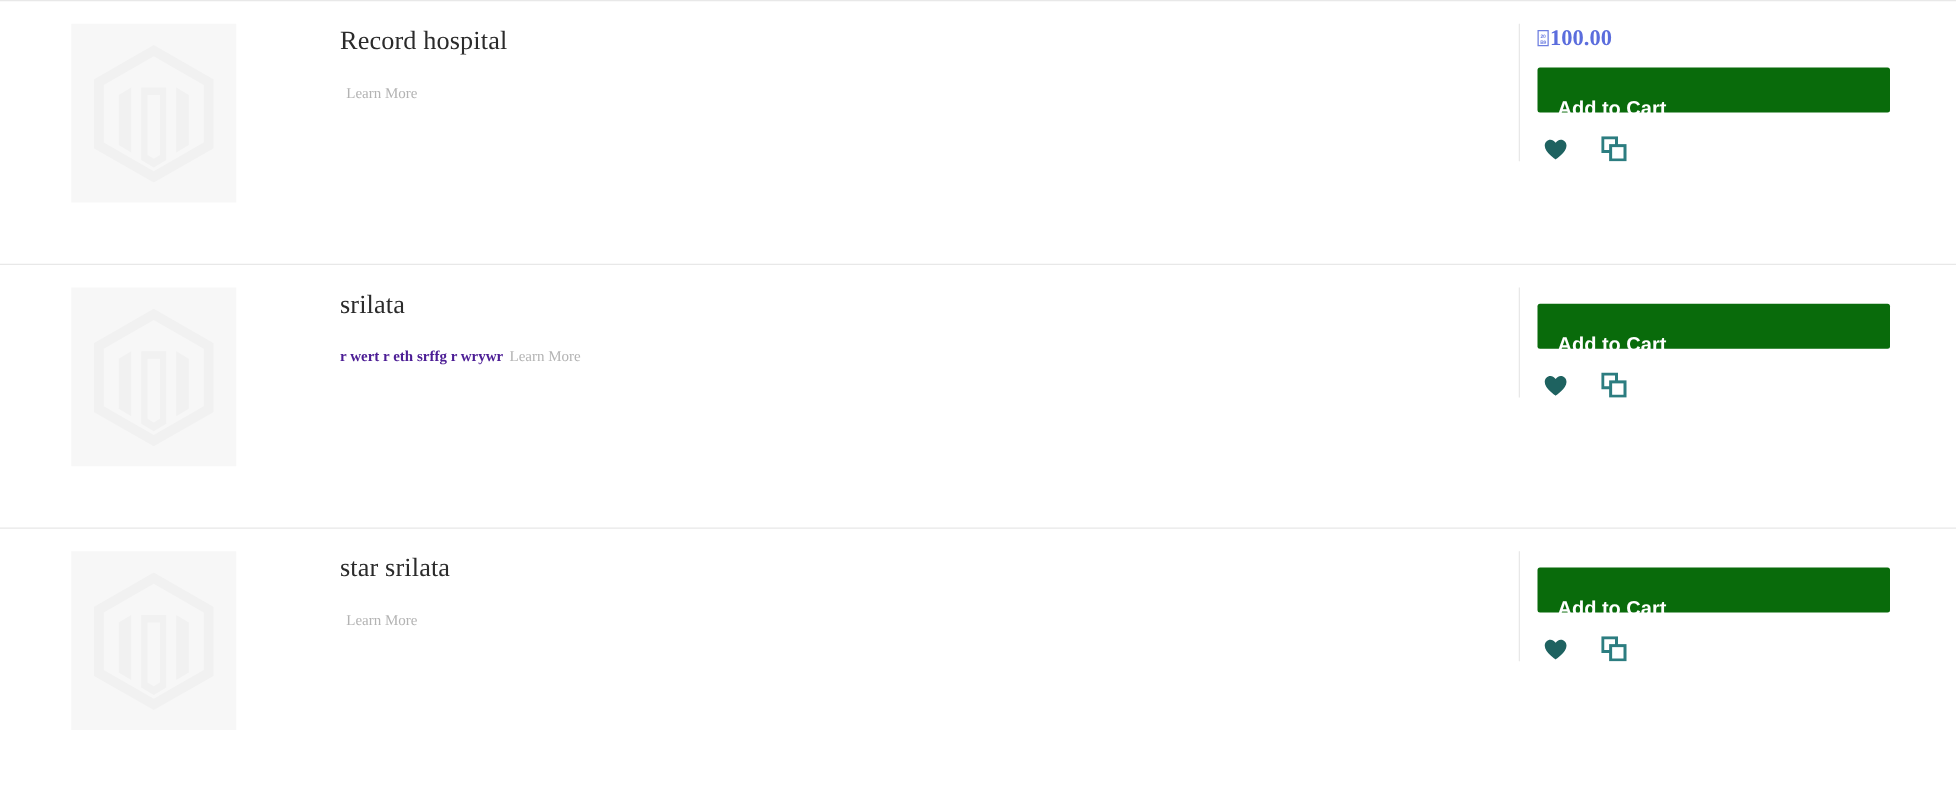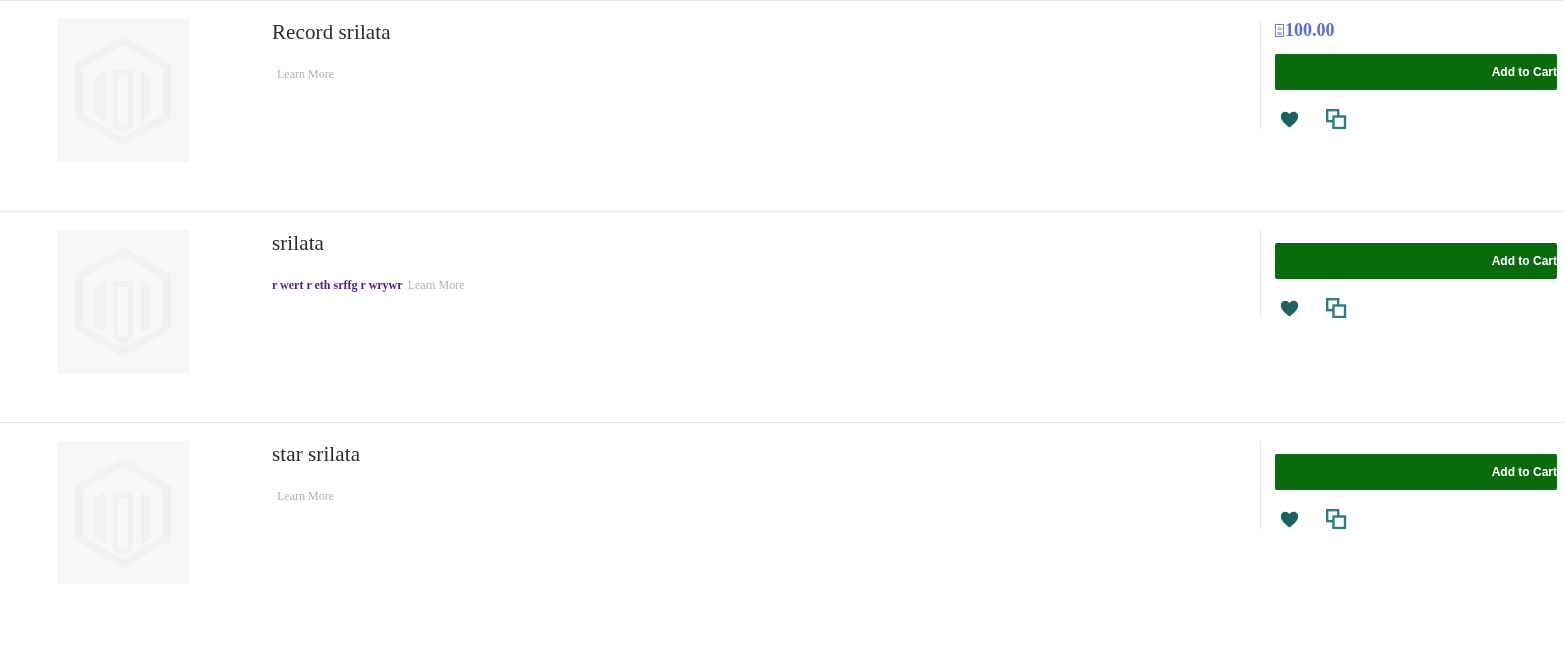--- a/index.html
+++ b/index.html
@@ -88,21 +88,21 @@
   }
   .learn-more {
     color: #b3b3b3;
     text-decoration: none;
     font-weight: 400;
   }
 
   
   .product-actions {
     flex: 0 0 auto;
-    width: 305px;
+    width: 350px;
     margin-top: 18px;
     border-left: 1px solid #e8e8e8;
     padding-left: 14px;
     box-sizing: border-box;
     position: relative;
   }
   .price-box {
     font-family: "Liberation Serif", "DejaVu Serif", serif;
     font-size: 18px;
     font-weight: 700;
@@ -140,25 +140,25 @@
     display: block;
     margin-top: 13px;
     width: 282px;
     height: 36px;
     line-height: 36px;
     background: #096b0b;
     color: #ffffff;
     border: 0;
     border-radius: 2px;
     font-family: "Liberation Sans", "DejaVu Sans", sans-serif;
-    font-size: 12px;
+    font-size: 16px;
     font-weight: 700;
-    text-align: right;
+    text-align: left;
     cursor: pointer;
-    padding: 0;
+    padding: 16px;
   }
 
   .action-icons {
     margin-top: 19px;
     display: flex;
     align-items: center;
     gap: 27px;
     padding-left: 5px;
   }
   .icon-btn {
@@ -185,21 +185,21 @@
           <path d="M48 9 L88 32 L88 78 L48 101 L8 78 L8 32 Z" fill="#f7f7f7"></path>
           <path d="M38 34 L58 34 L58 92 L48 98 L38 92 Z" fill="#f1f1f1"></path>
           <path d="M43 40 L53 40 L53 88 L48 91 L43 88 Z" fill="#f7f7f7"></path>
           <path d="M20 40 L30 34 L30 86 L20 80 Z" fill="#f1f1f1"></path>
           <path d="M66 34 L76 40 L76 80 L66 86 Z" fill="#f1f1f1"></path>
         </svg>
       </div>
     </div>
 
     <div class="product-details">
-      <a class="product-name">Record srilata</a>
+      <a class="product-name">Record hospital</a>
       <div class="product-description">
         <span class="desc-text"></span><a class="learn-more">Learn More</a>
       </div>
     </div>
 
     <div class="product-actions">
       <div class="price-box">
         <span class="currency-tofu">
           <span class="hex top">20</span><span class="hex bottom">B9</span>
         </span><span>100.00</span>

